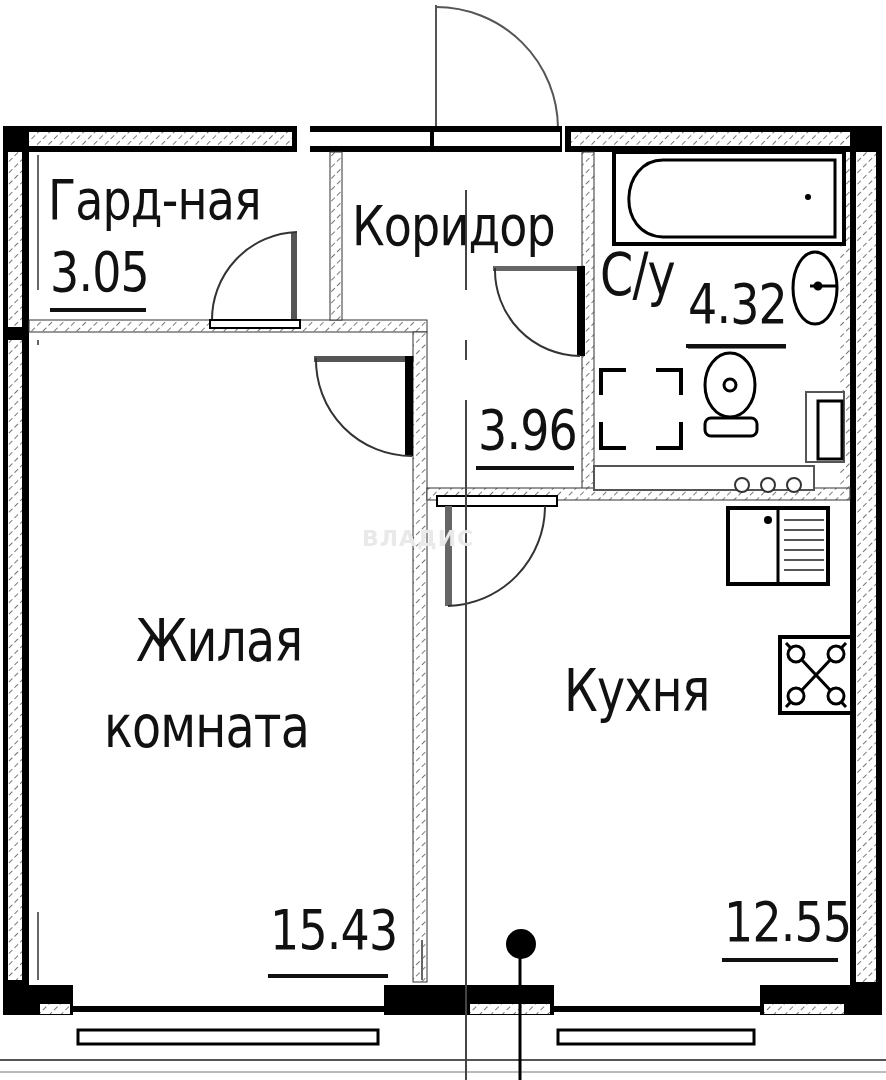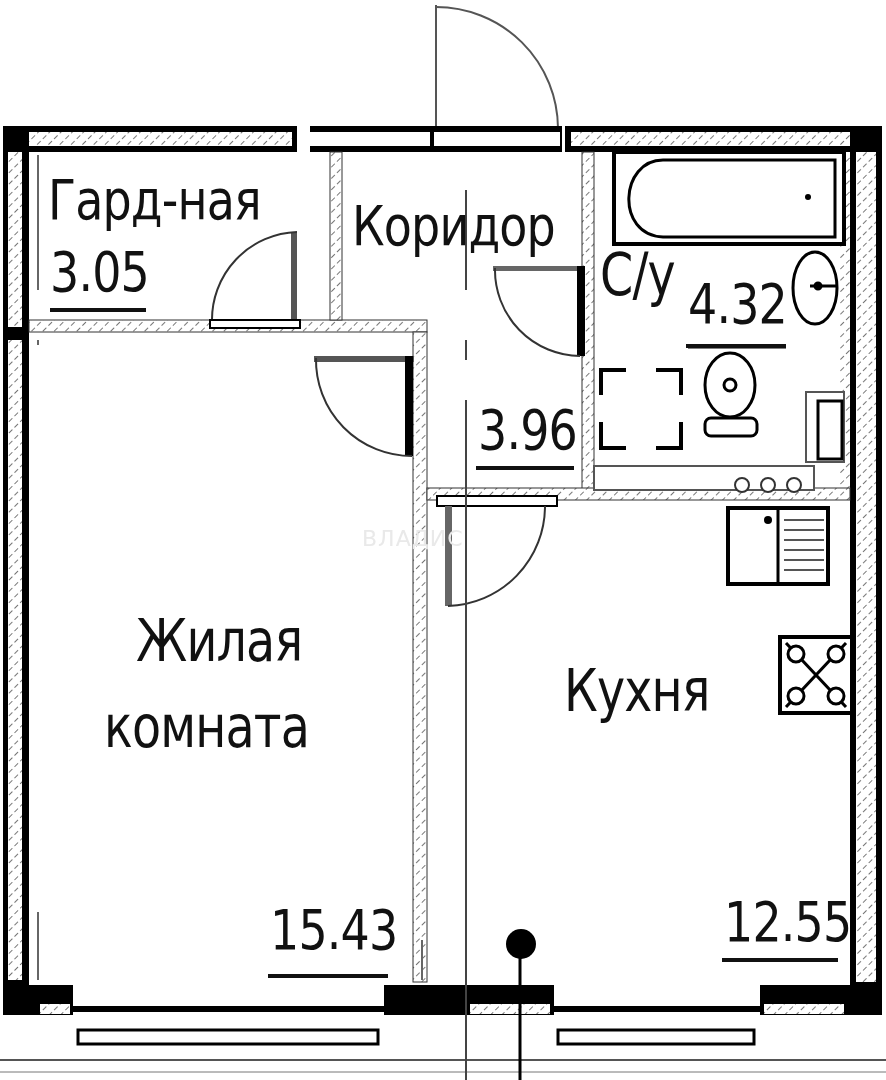--- a/index.html
+++ b/index.html
@@ -1,21 +1,21 @@
 <!DOCTYPE html>
 <html><head>
 <meta charset="utf-8">
 <style>
   html,body{margin:0;padding:0;background:#fff;}
   body{width:886px;height:1080px;position:relative;overflow:hidden;font-family:"DejaVu Sans Condensed","DejaVu Sans",sans-serif;}
   #plan{position:absolute;left:0;top:0;width:886px;height:1080px;}
   .lbl{position:absolute;color:#111;font-family:"DejaVu Sans","Liberation Sans",sans-serif;font-weight:normal;letter-spacing:-1px;transform:scaleX(0.82);transform-origin:left top;line-height:1;white-space:nowrap;}
   .area{position:absolute;color:#111;font-family:"DejaVu Sans","Liberation Sans",sans-serif;line-height:1;white-space:nowrap;transform:scaleX(0.82);transform-origin:left top;letter-spacing:-1px;}
   .ul{position:absolute;height:4px;background:#111;}
-  .wm{position:absolute;left:362px;top:526px;color:#e9e9e9;font-family:"DejaVu Sans","Liberation Sans",sans-serif;font-size:22px;font-weight:normal;letter-spacing:1px;}
+  .wm{position:absolute;left:362px;top:526px;color:#e9e9e9;font-family:"DejaVu Sans","Liberation Sans",sans-serif;font-size:22px;font-weight:bold;letter-spacing:1px;}
 </style>
 </head>
 <body>
 
 <svg id="plan" viewBox="0 0 886 1080" xmlns="http://www.w3.org/2000/svg">
   <defs>
     <pattern id="hatch" patternUnits="userSpaceOnUse" width="8" height="8" patternTransform="rotate(45)">
       <rect width="8" height="8" fill="#fff"></rect>
       <line x1="0" y1="0" x2="0" y2="8" stroke="#777" stroke-width="2" stroke-dasharray="4 3"></line>
     </pattern>

